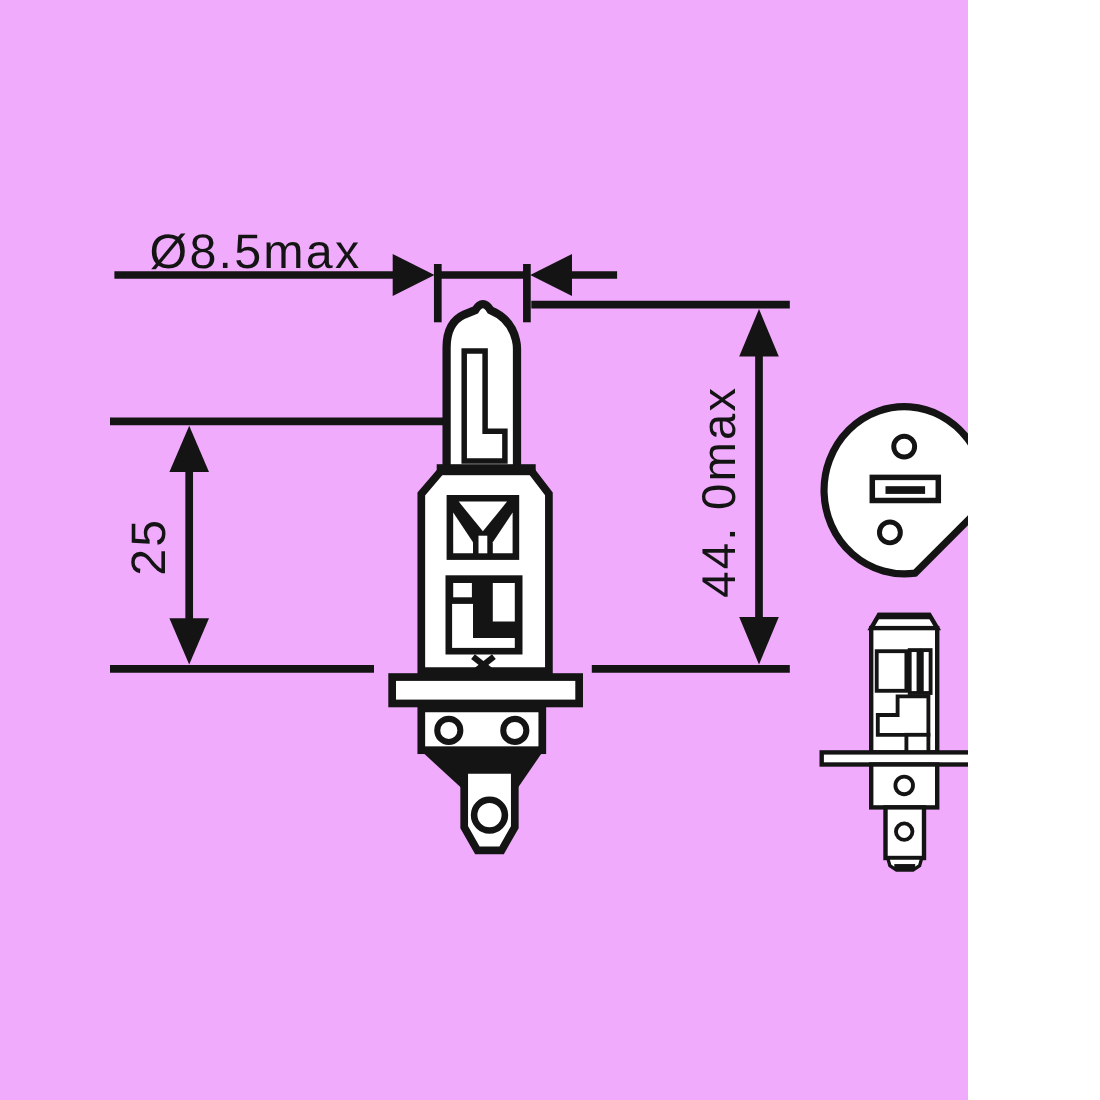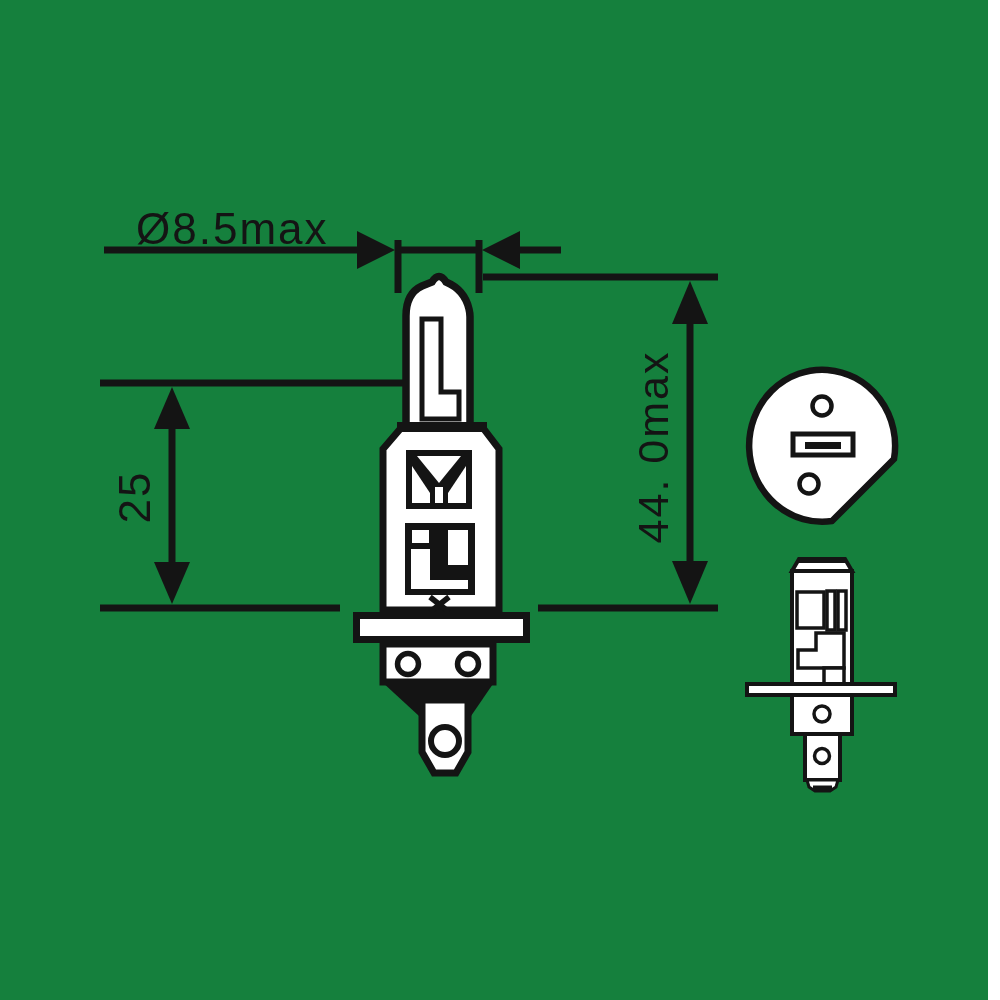--- a/index.html
+++ b/index.html
@@ -1,19 +1,19 @@
 <!DOCTYPE html>
 <html><head>
 <meta charset="utf-8">
 <style>
   html,body{margin:0;padding:0;background:#ffffff;}
   .canvas{
     position:relative;
-    width:988px;height:1000px;
-    background:#15803d;
+    width:880px;height:1000px;
+    background:#f0abfc;
     font-family:"Liberation Sans", sans-serif;
     overflow:hidden;
   }
   svg{display:block;}
   .dim-text{
     font-family:"Liberation Sans", sans-serif;
     font-size:44px;
     letter-spacing:2px;
     fill:#141414;
   }

